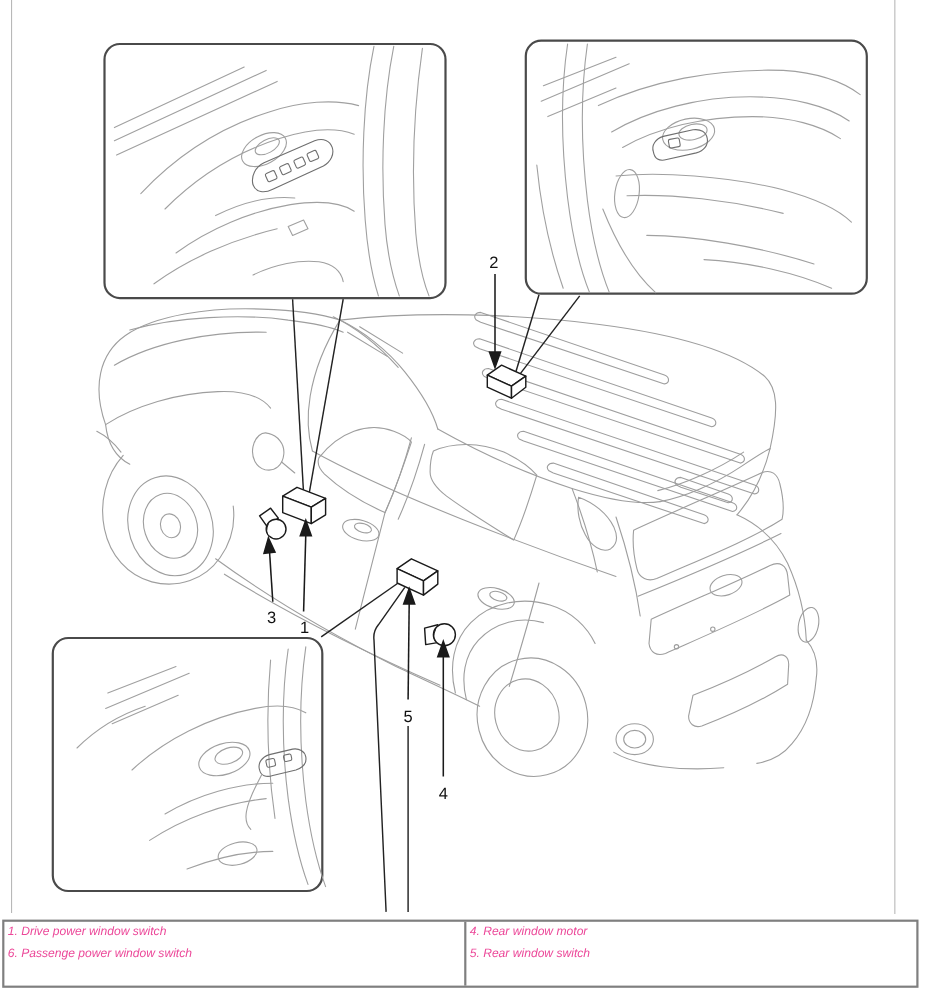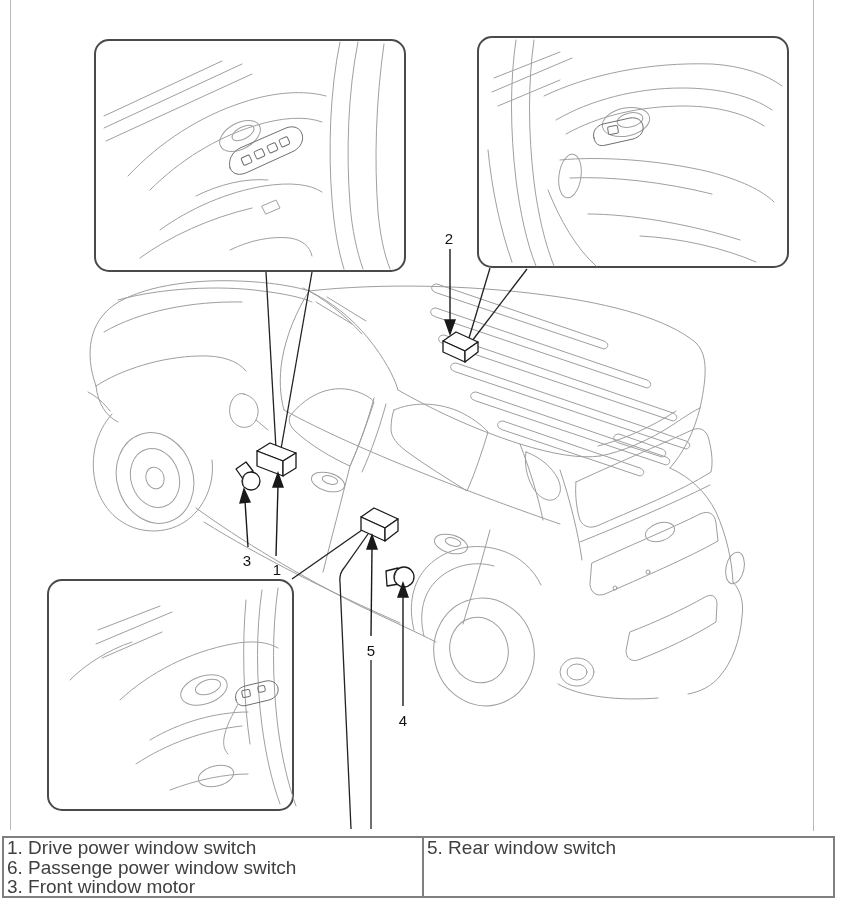--- a/index.html
+++ b/index.html
@@ -6,21 +6,21 @@
   #stage{position:relative;width:844px;height:909px;background:#ffffff;overflow:hidden;
          font-family:"Liberation Sans", sans-serif;}
   #diagram-svg{position:absolute;left:0;top:0;}
   .marker-num{font-family:"Liberation Sans", sans-serif;font-size:15px;fill:#111111;}
   
   #legend{position:absolute;left:2px;top:836px;width:833px;height:62px;
           border:2px solid #7f7f7f;box-sizing:border-box;display:flex;background:#ffffff;}
   .legend-col{box-sizing:border-box;padding:0 0 0 3px;}
   .legend-col.left{width:420px;border-right:2px solid #7f7f7f;}
   .legend-col.right{flex:1;}
-  .legend-item{font-size:19px;line-height:19.5px;color:#404040;white-space:nowrap;}
+  .legend-item{font-size:11px;line-height:19.5px;color:#ec4899;white-space:nowrap;font-style:italic;}
 </style>
 </head>
 <body>
 
 <div id="stage">
 
 <svg id="diagram-svg" width="844" height="832" viewBox="0 0 844 832">
 
   <g stroke="#b8b8b8" stroke-width="1">
     <line x1="10.5" y1="0" x2="10.5" y2="830"></line>
@@ -263,20 +263,20 @@
     <text class="marker-num" x="247" y="566">3</text>
     <text class="marker-num" x="403" y="726">4</text>
     <text class="marker-num" x="371" y="656">5</text>
   </g>
 </svg>
 
 <div id="legend">
   <div class="legend-col left">
     <div class="legend-item">1. Drive power window switch</div>
     <div class="legend-item">6. Passenge power window switch</div>
-    <div class="legend-item">3. Front window motor</div>
   </div>
   <div class="legend-col right">
+    <div class="legend-item">4. Rear window motor</div>
     <div class="legend-item">5. Rear window switch</div>
   </div>
 </div>
 
 </div>
 
 </body></html>

